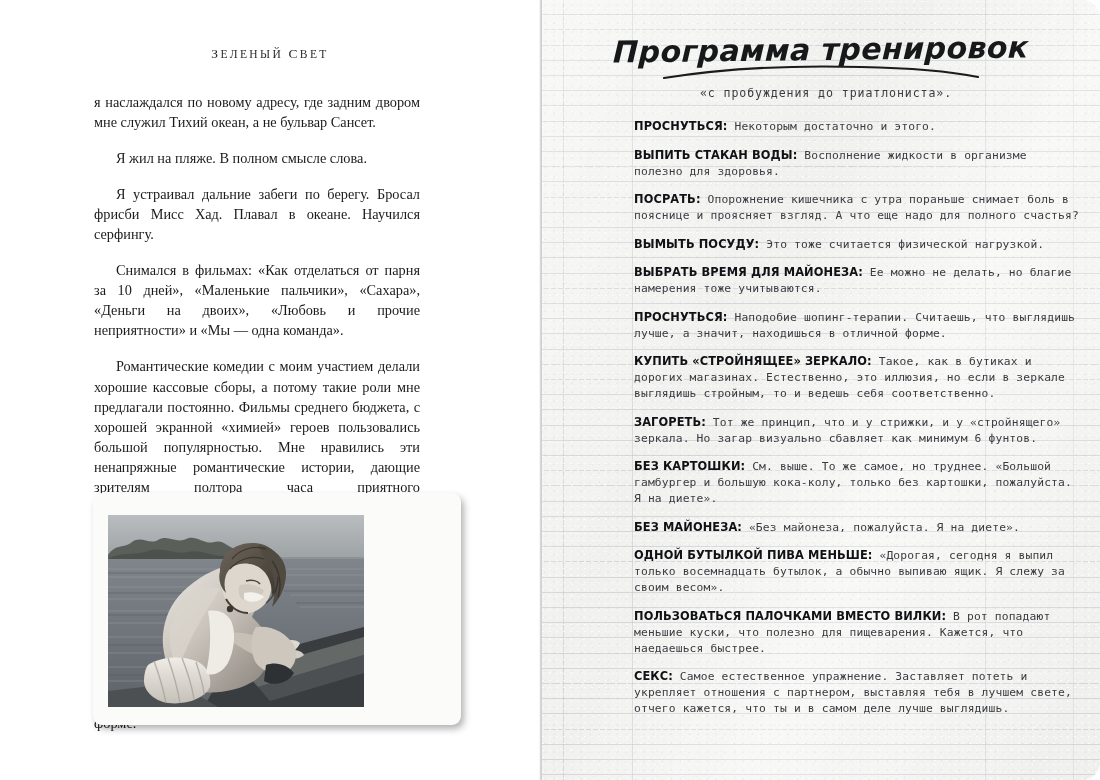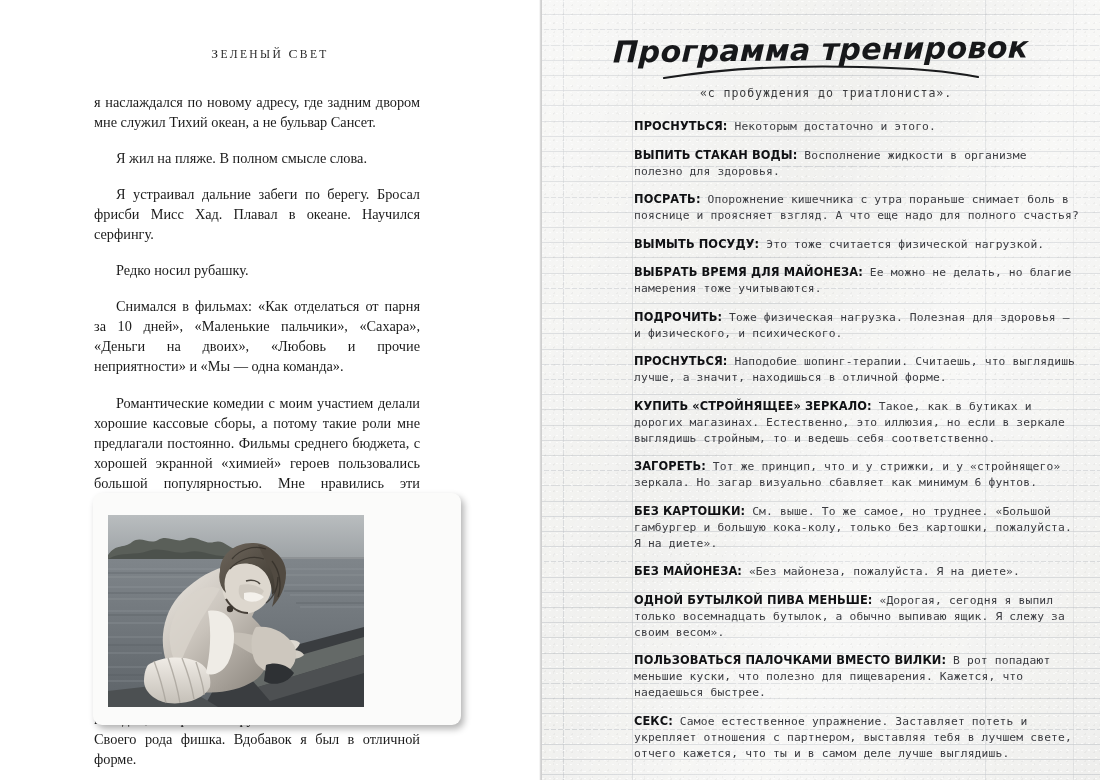--- a/index.html
+++ b/index.html
@@ -8,20 +8,21 @@
     padding: 0;
     background: #ffffff;
   }
   #spread {
     position: relative;
     width: 1100px;
     height: 780px;
     overflow: hidden;
     background: #ffffff;
     font-family: "Liberation Serif", serif;
+    border-radius: 18px;
   }
 
   
   #left-page {
     position: absolute;
     left: 0;
     top: 0;
     width: 540px;
     height: 780px;
     background: #ffffff;
@@ -215,21 +216,20 @@
   <div id="left-page">
 
     <div class="running-head">
       <span><span class="rh-first">З</span>ЕЛЕНЫЙ <span class="rh-first">С</span>ВЕТ</span>
     </div>
 
     <div id="left-body">
         <p class="">я наслаждался по новому адресу, где задним двором мне служил Тихий океан, а не бульвар Сансет.</p>
         <p class="indent">Я жил на пляже. В полном смысле слова.</p>
         <p class="indent">Я устраивал дальние забеги по берегу. Бросал фрисби Мисс Хад. Плавал в океане. Научился серфингу.</p>
-        <p class="indent">Редко носил рубашку.</p>
         <p class="indent">Снимался в фильмах: «Как отделаться от парня за 10 дней», «Маленькие пальчики», «Сахара», «Деньги на двоих», «Любовь и прочие неприятности» и «Мы — одна команда».</p>
         <p class="indent">Романтические комедии с моим участием делали хорошие кассовые сборы, а потому такие роли мне предлагали постоянно. Фильмы среднего бюджета, с хорошей экранной «химией» героев пользовались большой популярностью. Мне нравились эти ненапряжные романтические истории, дающие зрителям полтора часа приятного времяпрепровождения и отвлекающие от жизненных проблем. В эту короткую передышку можно было ни о чем не думать, просто смотреть, как парень ухлестывает за девушкой, ошибается, признает свою ошибку и в итоге добивается своей избранницы. Я принял эстафету у Хью Гранта и погнал вперед.</p>
         <p class="indent">Для таблоидов, киноиндустрии и общественного мнения я стал типичным героем романтических комедий, парнем-без-рубашечником на пляже. Своего рода фишка. Вдобавок я был в отличной форме.</p>
       </div>
 
     <div id="photo-card">
       <div id="photo-inner">
         <svg id="photo-svg" viewBox="0 0 256 192" preserveAspectRatio="none">
           <defs>
             <linearGradient id="skyG" x1="0" y1="0" x2="0" y2="1">
@@ -371,21 +371,20 @@
         </svg>
         <span id="subtitle">«с пробуждения до триатлониста».</span>
       </div>
 
       <div id="prog-list">
           <p class="prog-item"><span class="term">ПРОСНУТЬСЯ:</span><span class="desc"> Некоторым достаточно и этого.</span></p>
           <p class="prog-item"><span class="term">ВЫПИТЬ СТАКАН ВОДЫ:</span><span class="desc"> Восполнение жидкости в организме полезно для здоровья.</span></p>
           <p class="prog-item"><span class="term">ПОСРАТЬ:</span><span class="desc"> Опорожнение кишечника с утра пораньше снимает боль в пояснице и проясняет взгляд. А что еще надо для полного счастья?</span></p>
           <p class="prog-item"><span class="term">ВЫМЫТЬ ПОСУДУ:</span><span class="desc"> Это тоже считается физической нагрузкой.</span></p>
           <p class="prog-item"><span class="term">ВЫБРАТЬ ВРЕМЯ ДЛЯ МАЙОНЕЗА:</span><span class="desc"> Ее можно не делать, но благие намерения тоже учитываются.</span></p>
-          <p class="prog-item"><span class="term">ПОДРОЧИТЬ:</span><span class="desc"> Тоже физическая нагрузка. Полезная для здоровья — и физического, и психического.</span></p>
           <p class="prog-item"><span class="term">ПРОСНУТЬСЯ:</span><span class="desc"> Наподобие шопинг-терапии. Считаешь, что выглядишь лучше, а значит, находишься в отличной форме.</span></p>
           <p class="prog-item"><span class="term">КУПИТЬ «СТРОЙНЯЩЕЕ» ЗЕРКАЛО:</span><span class="desc"> Такое, как в бутиках и дорогих магазинах. Естественно, это иллюзия, но если в зеркале выглядишь стройным, то и ведешь себя соответственно.</span></p>
           <p class="prog-item"><span class="term">ЗАГОРЕТЬ:</span><span class="desc"> Тот же принцип, что и у стрижки, и у «стройнящего» зеркала. Но загар визуально сбавляет как минимум 6 фунтов.</span></p>
           <p class="prog-item"><span class="term">БЕЗ КАРТОШКИ:</span><span class="desc"> См. выше. То же самое, но труднее. «Большой гамбургер и большую кока-колу, только без картошки, пожалуйста. Я на диете».</span></p>
           <p class="prog-item"><span class="term">БЕЗ МАЙОНЕЗА:</span><span class="desc"> «Без майонеза, пожалуйста. Я на диете».</span></p>
           <p class="prog-item"><span class="term">ОДНОЙ БУТЫЛКОЙ ПИВА МЕНЬШЕ:</span><span class="desc"> «Дорогая, сегодня я выпил только восемнадцать бутылок, а обычно выпиваю ящик. Я слежу за своим весом».</span></p>
           <p class="prog-item"><span class="term">ПОЛЬЗОВАТЬСЯ ПАЛОЧКАМИ ВМЕСТО ВИЛКИ:</span><span class="desc"> В рот попадают меньшие куски, что полезно для пищеварения. Кажется, что наедаешься быстрее.</span></p>
           <p class="prog-item"><span class="term">СЕКС:</span><span class="desc"> Самое естественное упражнение. Заставляет потеть и укрепляет отношения с партнером, выставляя тебя в лучшем свете, отчего кажется, что ты и в самом деле лучше выглядишь.</span></p>
         </div>
     </div>

